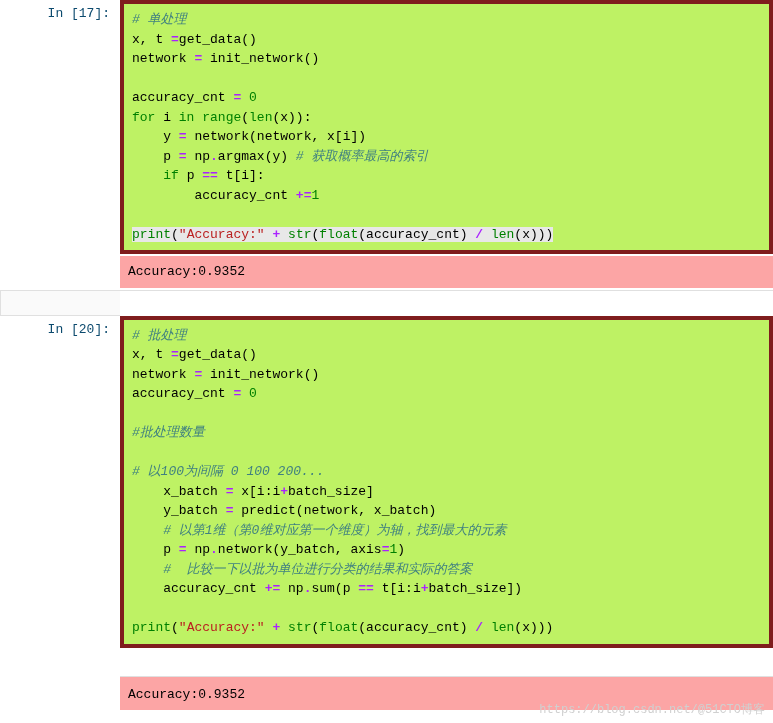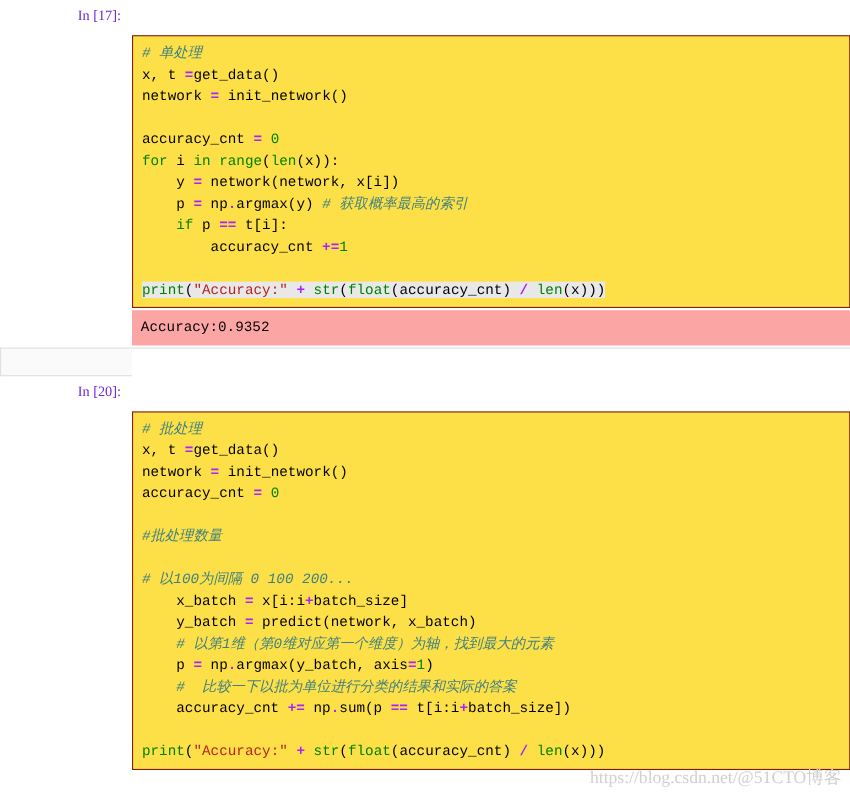--- a/index.html
+++ b/index.html
@@ -12,31 +12,30 @@
       position: relative;
     }
     .cell {
       display: flex;
       margin-bottom: 2px;
     }
     .prompt-col {
       width: 120px;
       text-align: right;
       padding: 6px 10px 6px 5px;
-      color: #6d28d9;
-      font-family: Liberation Serif, serif;
+      color: #0c4a6e;
+      font-family: Liberation Mono, monospace;
     }
     .content-col {
       flex: 1;
       padding: 6px 8px;
     }
     .input-area {
-      background: #fde047;
-      border: 1px solid #7f1d1d;
-      margin-top: 32px;
+      background: #bef264;
+      border: 4px solid #7f1d1d;
     }
     .output-area {
       background: #fca5a5;
       font-family: "SimSun", "Courier New", monospace;
     }
     .code-line {
       white-space: pre;
       line-height: 1.5;
       font-family: "SimSun", "Courier New", monospace;
     }
@@ -63,22 +62,22 @@
     .gap-content {
       flex: 1;
       border-top: 1px solid #e0e0e0;
       height: 26px;
     }
     .watermark {
       position: absolute;
       bottom: 5px;
       right: 8px;
       color: #d0d0d0;
-      font-size: 16px;
-      font-family: Liberation Serif, serif;
+      font-size: 12px;
+      font-family: Liberation Mono, monospace;
     }
   </style>
 </head>
 <body>
 
 <div class="cell">
   <div class="prompt-col">In  [17]:</div>
   <div class="content-col input-area">
     <div class="code-line"><span class="c-comment"># 单处理</span></div>
     <div class="code-line"><span>x, t </span><span class="c-operator">=</span><span>get_data()</span></div>
@@ -114,21 +113,21 @@
     <div class="code-line"><span>x, t </span><span class="c-operator">=</span><span>get_data()</span></div>
     <div class="code-line"><span>network </span><span class="c-operator">= </span><span>init_network()</span></div>
     <div class="code-line"><span>accuracy_cnt </span><span class="c-operator">= </span><span class="c-number">0</span></div>
     <div class="code-line"><span></span>&nbsp;</div>
     <div class="code-line"><span class="c-comment">#批处理数量</span></div>
     <div class="code-line"><span></span>&nbsp;</div>
     <div class="code-line"><span class="c-comment"># 以100为间隔 0 100 200...</span></div>
     <div class="code-line"><span>    x_batch </span><span class="c-operator">= </span><span>x[i:i</span><span class="c-operator">+</span><span>batch_size]</span></div>
     <div class="code-line"><span>    y_batch </span><span class="c-operator">= </span><span>predict(network, x_batch)</span></div>
     <div class="code-line"><span class="c-comment">    # 以第1维（第0维对应第一个维度）为轴，找到最大的元素</span></div>
-    <div class="code-line"><span>    p </span><span class="c-operator">= </span><span>np</span><span class="c-operator">.</span><span>argmax(y_batch, axis</span><span class="c-operator">=</span><span class="c-number">1</span><span>)</span></div>
+    <div class="code-line"><span>    p </span><span class="c-operator">= </span><span>np</span><span class="c-operator">.</span><span>network(y_batch, axis</span><span class="c-operator">=</span><span class="c-number">1</span><span>)</span></div>
     <div class="code-line"><span class="c-comment">    #  比较一下以批为单位进行分类的结果和实际的答案</span></div>
     <div class="code-line"><span>    accuracy_cnt </span><span class="c-operator">+= </span><span>np</span><span class="c-operator">.</span><span>sum(p </span><span class="c-operator">== </span><span>t[i:i</span><span class="c-operator">+</span><span>batch_size])</span></div>
     <div class="code-line"><span></span>&nbsp;</div>
     <div class="code-line"><span class="c-builtin">print</span><span>(</span><span class="c-string">"Accuracy:"</span><span> </span><span class="c-operator">+ </span><span class="c-builtin">str</span><span>(</span><span class="c-builtin">float</span><span>(accuracy_cnt) </span><span class="c-operator">/ </span><span class="c-builtin">len</span><span>(x)))</span></div>
   </div>
 </div>
 
 <div class="gap-cell">
   <div class="gap-prompt" style="border:none;background:#fff"></div>
   <div class="gap-content" style="border:none"></div>

